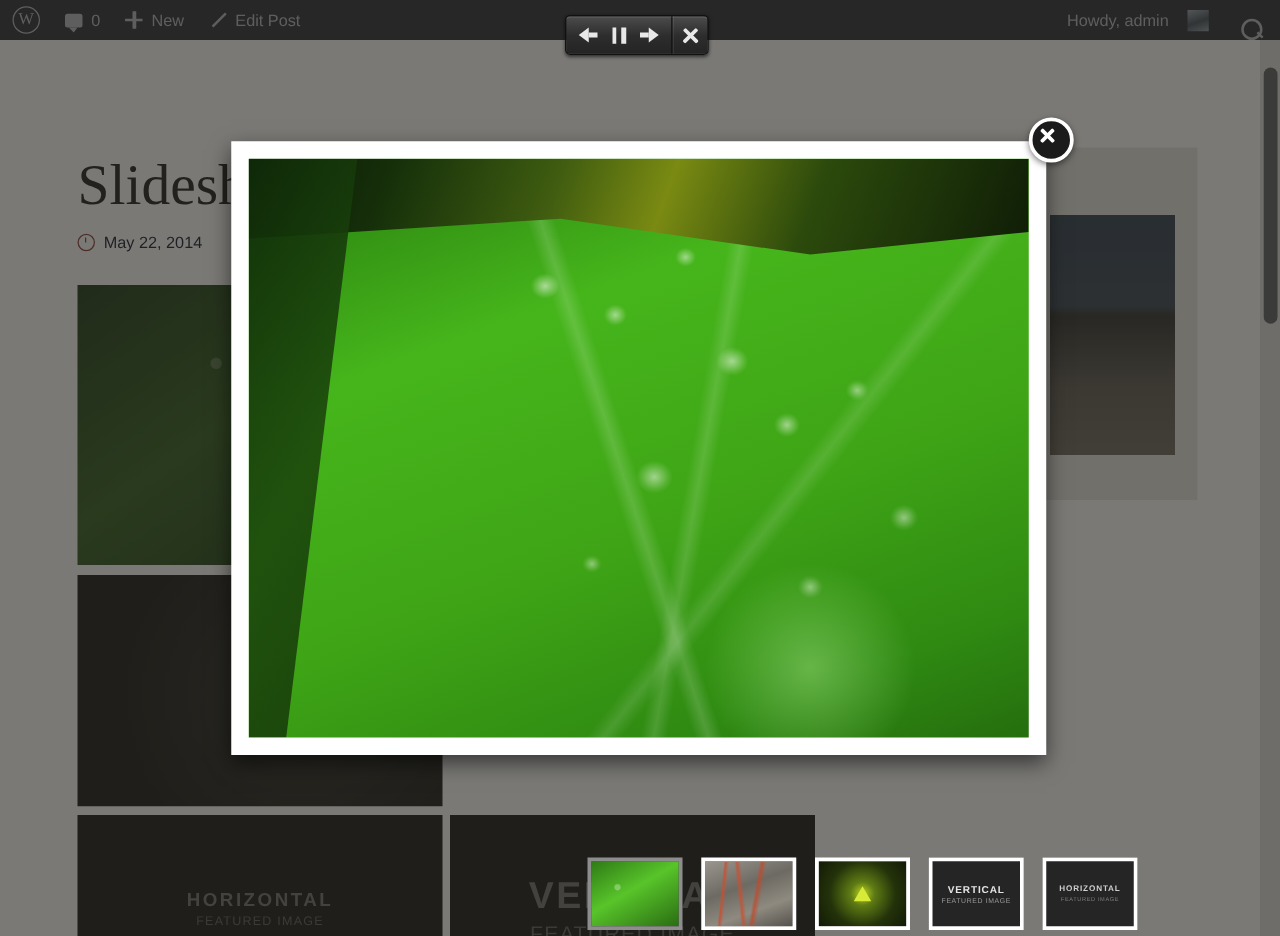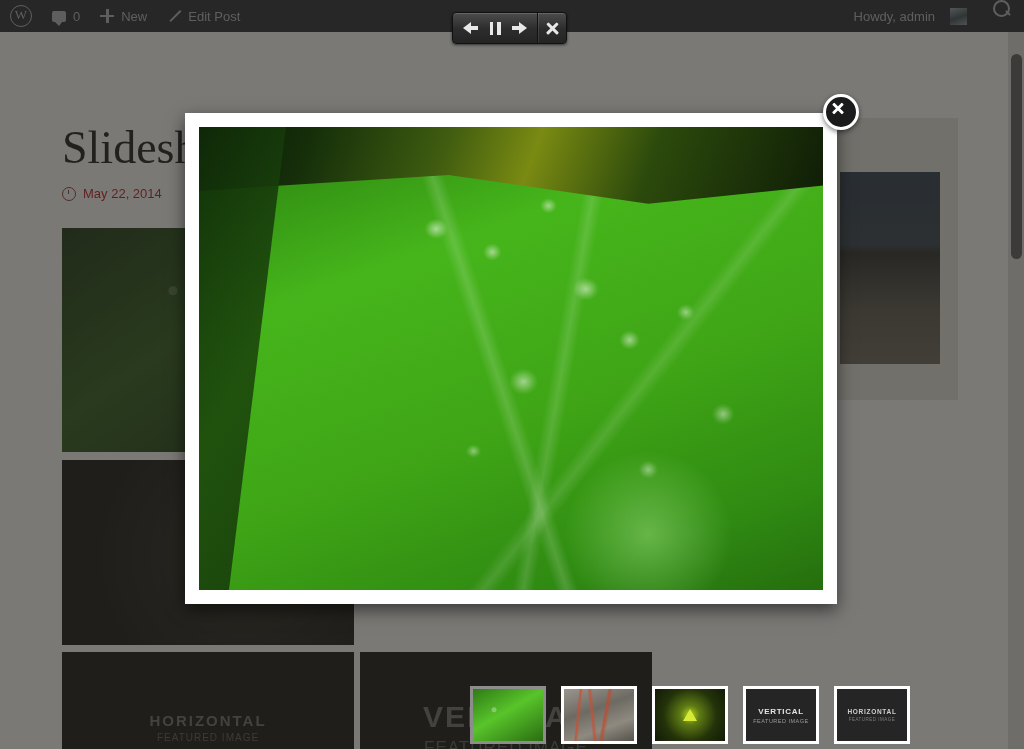--- a/index.html
+++ b/index.html
@@ -12,21 +12,21 @@
   
   #page{position:absolute;inset:0;background:#ffffff;}
   #page-inner{position:absolute;left:0;top:32px;right:0;bottom:0;background:#fff;}
   .post-title{
     position:absolute;left:62px;top:88px;
     font-family:"Liberation Serif", serif;
     font-size:46px;line-height:56px;color:#1a1a1a;white-space:nowrap;
   }
   .post-meta{
     position:absolute;left:62px;top:154px;
-    font-size:13px;color:#b91c1c;display:flex;align-items:center;gap:7px;
+    font-size:13px;color:#0f172a;display:flex;align-items:center;gap:7px;
   }
   .meta-ico{display:inline-block;width:12px;height:12px;position:relative;}
   .ico-clock{border:1.5px solid #8a3b2e;border-radius:50%;}
   .ico-clock:after{content:"";position:absolute;left:4.5px;top:2px;width:1.2px;height:4px;background:#8a3b2e;}
   .ico-folder{background:#8a3b2e;border-radius:1px;height:9px;margin-top:2px;}
   .meta-gap{width:14px;display:inline-block;}
 
   
   .gal{position:absolute;overflow:hidden;}
   .g-leaf-dark{background:
@@ -45,21 +45,21 @@
   .featured-sub{
     position:absolute;left:0;right:0;text-align:center;color:#5a5a5a;letter-spacing:1px;
   }
 
   
   #adminbar{
     position:absolute;left:0;top:0;width:1024px;height:32px;background:#23282d;
     display:flex;align-items:center;color:#b4b9be;font-size:13px;z-index:40;
   }
   .ab-item{display:flex;align-items:center;gap:7px;padding:0 10px;height:32px;white-space:nowrap;}
-  .ab-right{margin-left:auto;display:flex;align-items:flex-start;}
+  .ab-right{margin-left:auto;display:flex;align-items:flex-end;}
   .wp-logo{width:20px;height:20px;border:1.8px solid #b4b9be;border-radius:50%;position:relative;
     font-family:"Liberation Serif",serif;font-size:13px;line-height:17px;text-align:center;color:#b4b9be;}
   .home-ico{width:0;height:0;border-left:8px solid transparent;border-right:8px solid transparent;
     border-bottom:7px solid #b4b9be;position:relative;}
   .home-ico:after{content:"";position:absolute;left:-5px;top:7px;width:10px;height:5px;background:#b4b9be;}
   .comment-ico{width:14px;height:11px;background:#b4b9be;border-radius:2px;position:relative;}
   .comment-ico:after{content:"";position:absolute;left:3px;top:11px;border-left:4px solid transparent;
     border-right:3px solid transparent;border-top:4px solid #b4b9be;}
   .plus-ico{position:relative;width:14px;height:14px;}
   .plus-ico:before,.plus-ico:after{content:"";position:absolute;background:#b4b9be;}

